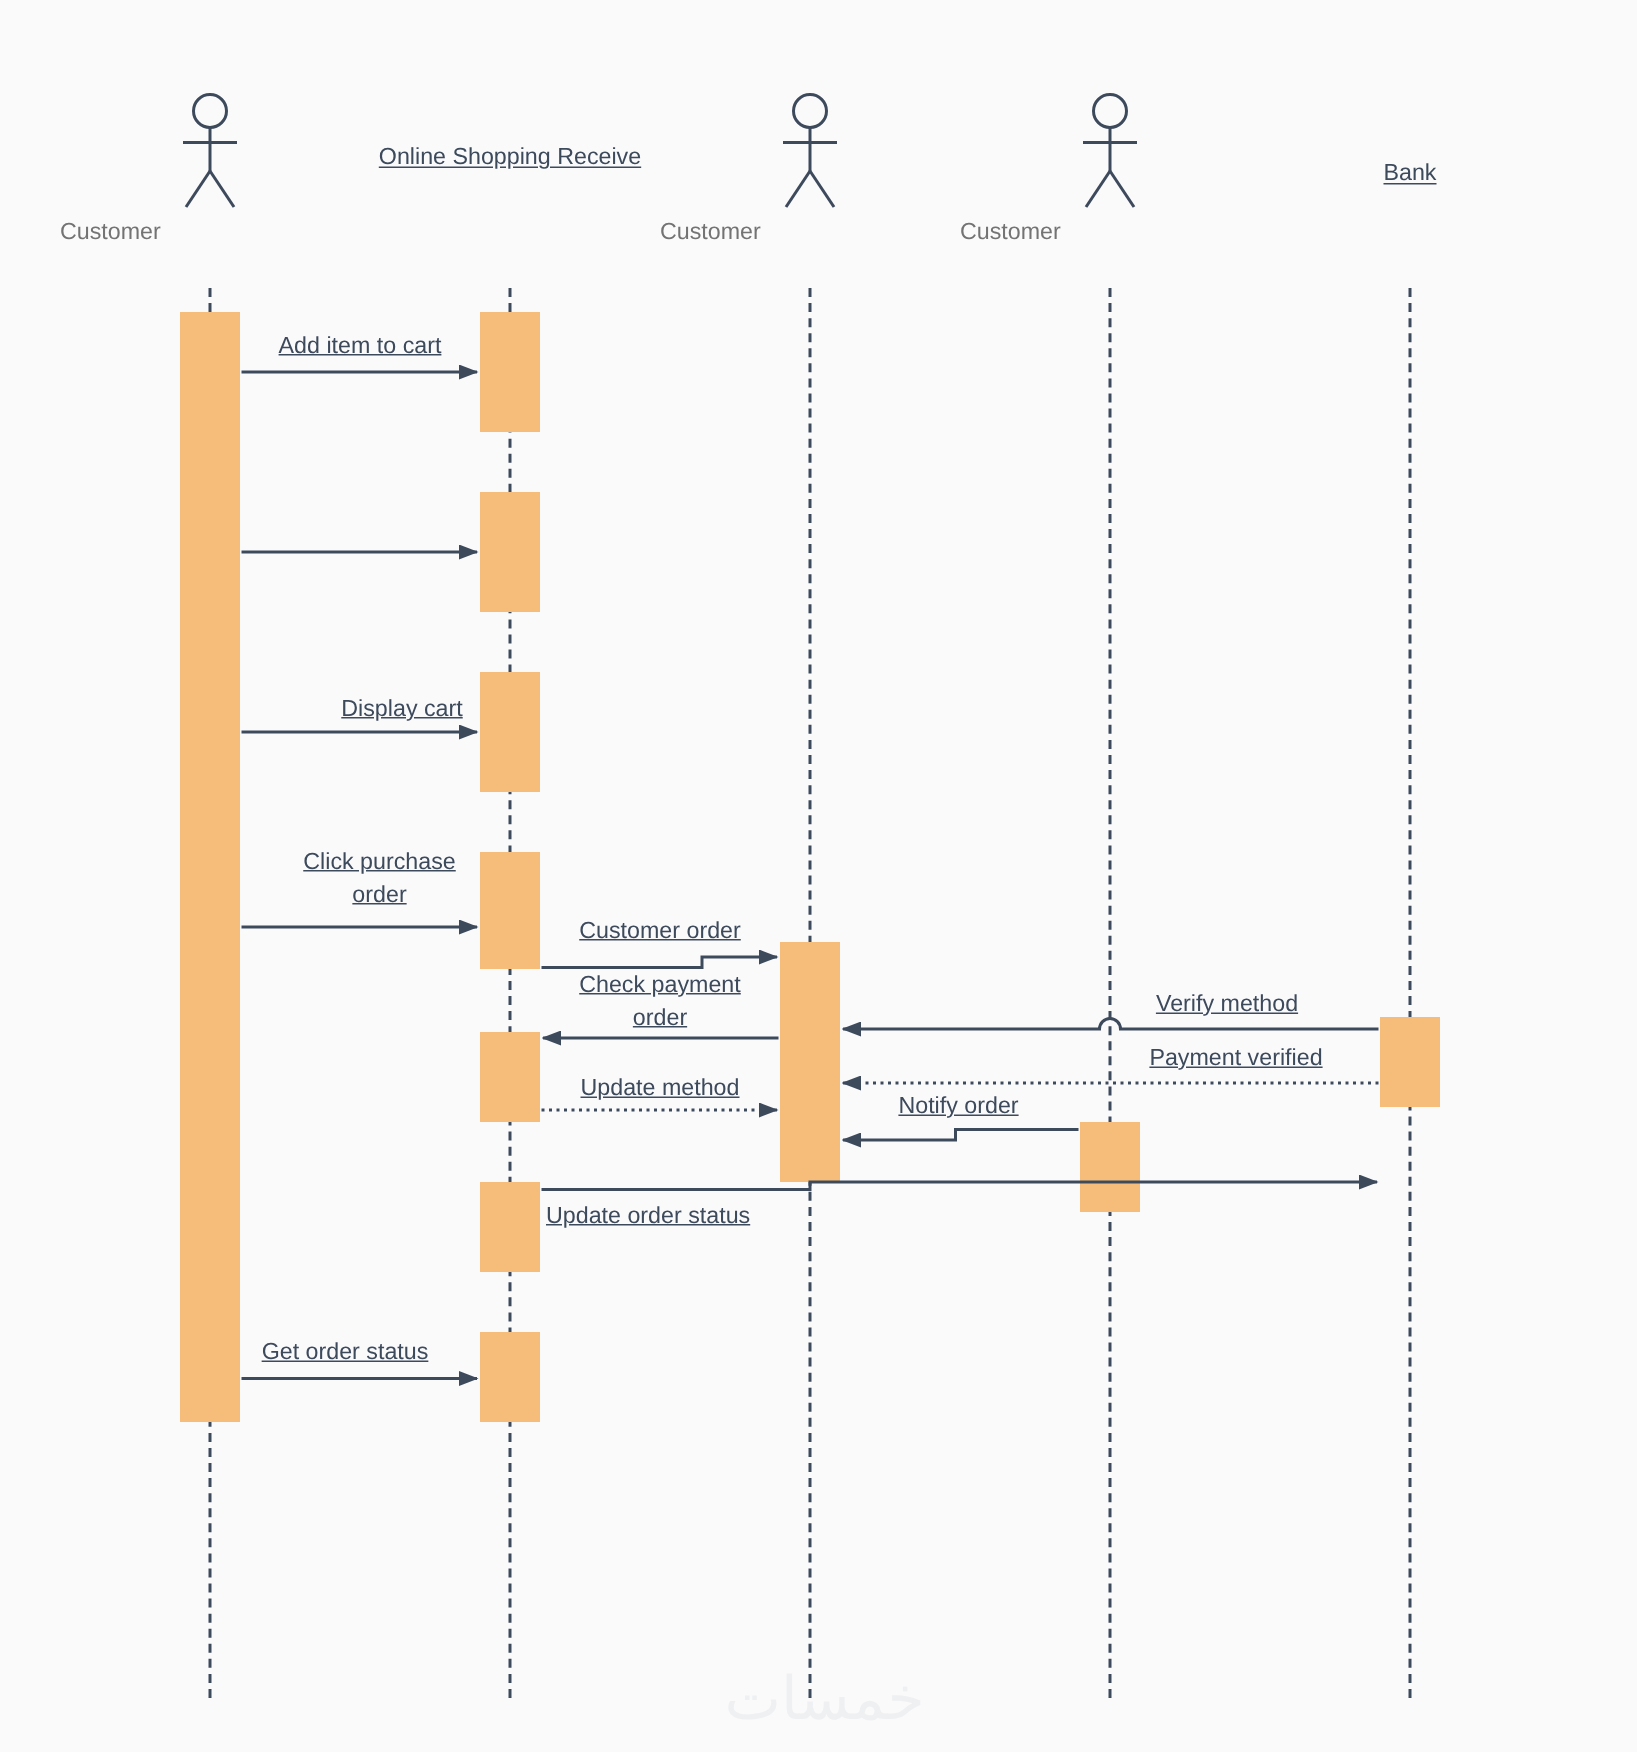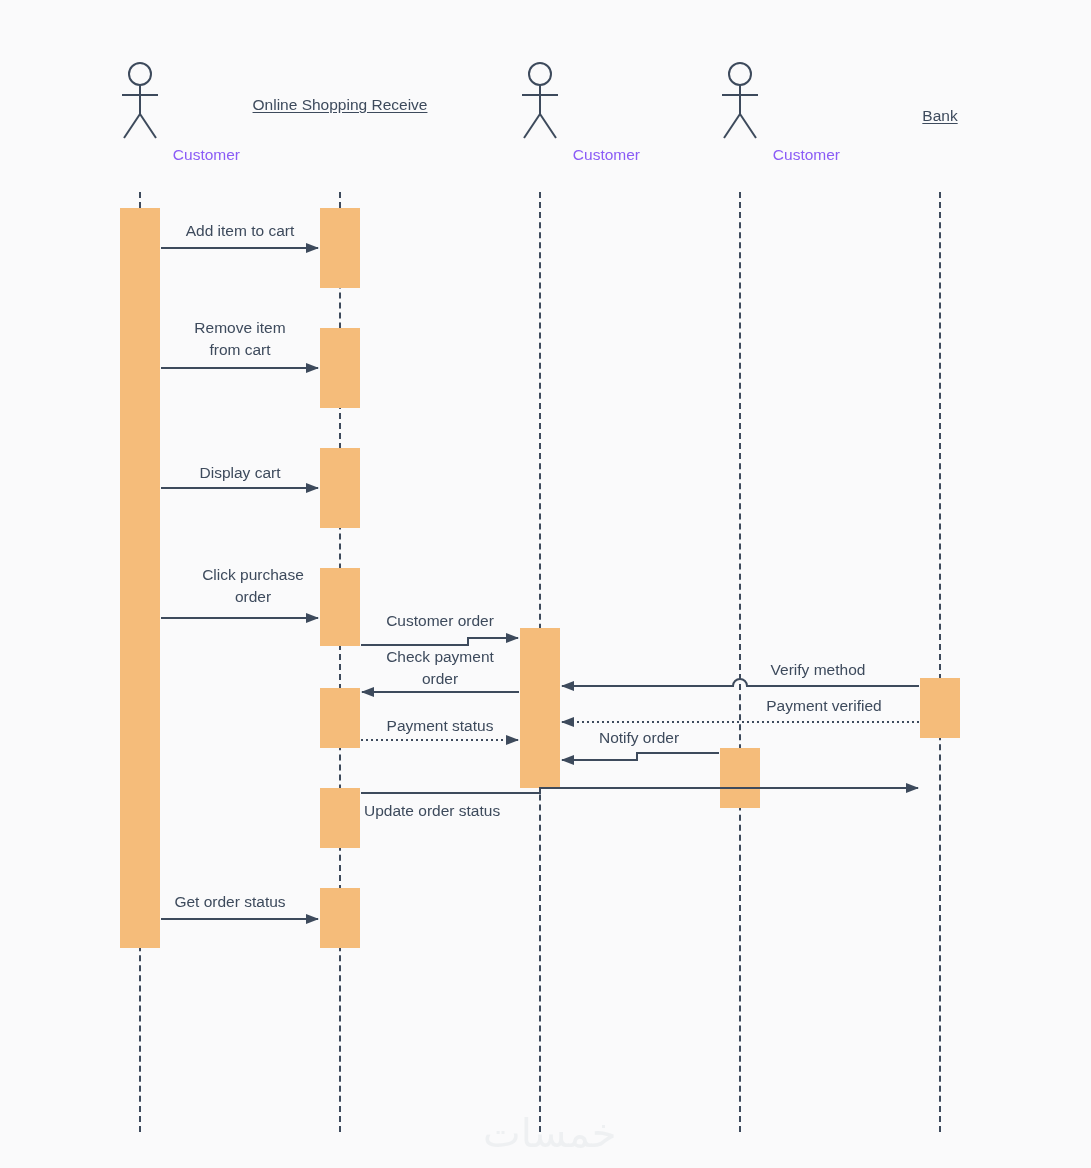--- a/index.html
+++ b/index.html
@@ -16,22 +16,22 @@
     overflow: hidden;
   }
   .actor-head {
     position: absolute;
     text-align: center;
     color: #3d4a5c;
   }
   .actor-label {
     position: absolute;
     font-size: 15.5px;
-    color: #8b5cf6;
-    text-align: right;
+    color: #737373;
+    text-align: left;
     white-space: nowrap;
     line-height: 22px;
   }
   .obj-label {
     position: absolute;
     font-size: 15.5px;
     color: #3d4a5c;
     text-align: center;
     line-height: 22px;
     text-decoration: underline;
@@ -46,20 +46,21 @@
     position: absolute;
     background: #f5bc7a;
   }
   .msg-label {
     position: absolute;
     font-size: 15.5px;
     color: #3d4a5c;
     text-align: center;
     line-height: 22px;
     white-space: pre-line;
+    text-decoration: underline;
   }
   svg.overlay {
     position: absolute;
     left: 0;
     top: 0;
     width: 1091px;
     height: 1168px;
     pointer-events: none;
   }
   .watermark {
@@ -161,29 +162,27 @@
     <line x1="919" y1="722" x2="562" y2="722" stroke="#3d4a5c" stroke-width="2" stroke-dasharray="2,3" marker-end="url(#arrowL)"></line>
 
     <polyline points="719,753 637,753 637,760 562,760" fill="none" stroke="#3d4a5c" stroke-width="2" marker-end="url(#arrowL)"></polyline>
 
     <polyline points="361,793 540,793 540,788 918,788" fill="none" stroke="#3d4a5c" stroke-width="2" marker-end="url(#arrowR)"></polyline>
 
     <line x1="161" y1="919" x2="318" y2="919" stroke="#3d4a5c" stroke-width="2" marker-end="url(#arrowR)"></line>
   </svg>
 
   <div class="msg-label" style="left:160px; top:220px; width:160px;">Add item to cart</div>
-  <div class="msg-label" style="left:160px; top:317px; width:160px;">Remove item
-from cart</div>
-  <div class="msg-label" style="left:160px; top:462px; width:160px;">Display cart</div>
+  <div class="msg-label" style="left:160px; top:462px; width:160px;padding-left:28px;">Display cart</div>
   <div class="msg-label" style="left:160px; top:564px; width:186px;">Click purchase
 order</div>
   <div class="msg-label" style="left:360px; top:610px; width:160px;">Customer order</div>
   <div class="msg-label" style="left:360px; top:646px; width:160px;">Check payment
 order</div>
-  <div class="msg-label" style="left:355px; top:715px; width:170px;">Payment status</div>
+  <div class="msg-label" style="left:355px; top:715px; width:170px;">Update method</div>
   <div class="msg-label" style="left:728px; top:659px; width:180px;">Verify method</div>
   <div class="msg-label" style="left:734px; top:695px; width:180px;">Payment verified</div>
   <div class="msg-label" style="left:559px; top:727px; width:160px;">Notify order</div>
   <div class="msg-label" style="left:364px; top:800px; width:200px; text-align:left;">Update order status</div>
   <div class="msg-label" style="left:160px; top:891px; width:140px;">Get order status</div>
 
   <div class="watermark" style="left:483px; top:1110px;">خمسات</div>
 
 </div>
 

